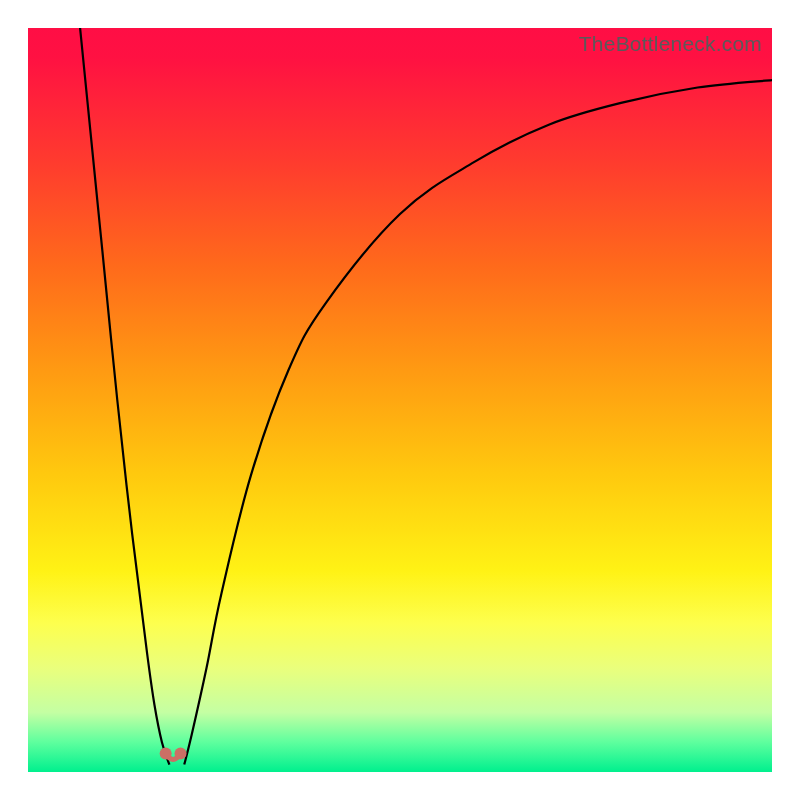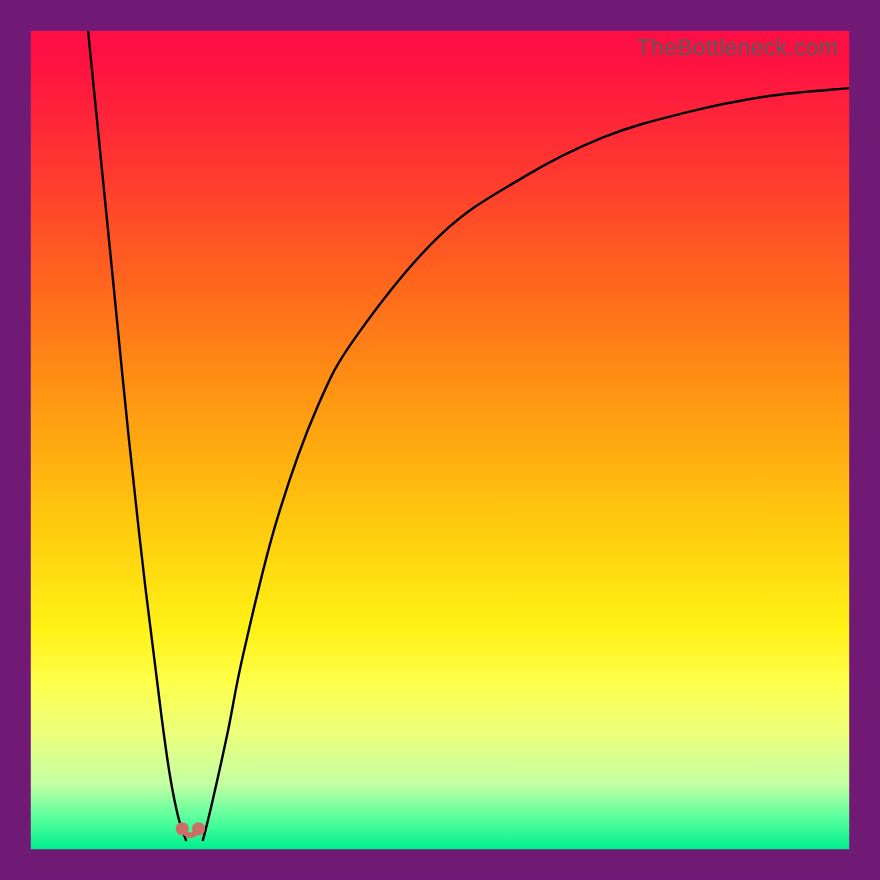--- a/index.html
+++ b/index.html
@@ -1,21 +1,21 @@
 <!DOCTYPE html>
 <html><head>
 <meta charset="utf-8">
 <style>
   * { margin: 0; padding: 0; box-sizing: border-box; }
   html, body { width: 800px; height: 800px; overflow: hidden; background: #000; }
   .frame {
     position: absolute;
     left: 0; top: 0;
     width: 800px; height: 800px;
-    background: #701a75;
+    background: #ffffff;
   }
   .plot {
     position: absolute;
     left: 28px; top: 28px;
     width: 744px; height: 744px;
     background: linear-gradient(to bottom,
       #ff0e45 0%,
       #ff1142 4%,
       #ff3b2e 18%,
       #ff6a1b 32%,

